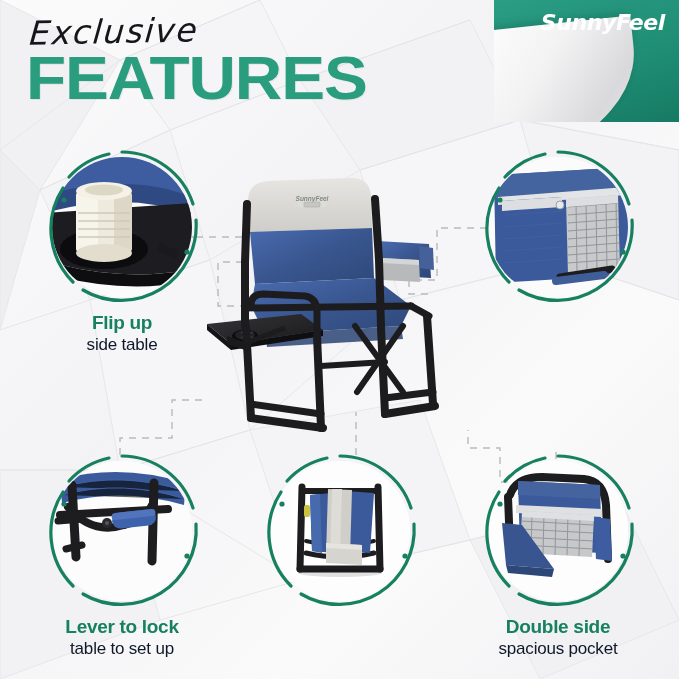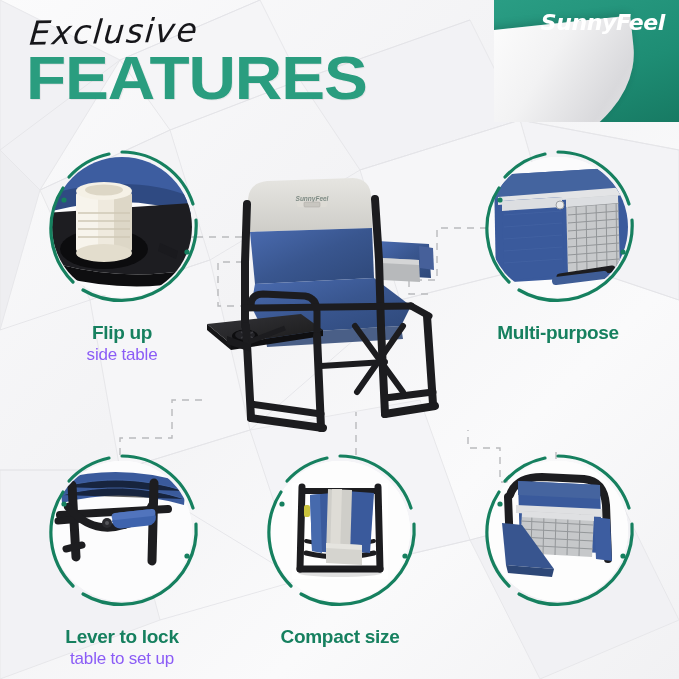--- a/index.html
+++ b/index.html
@@ -129,33 +129,33 @@
     width: 140px;
     height: 140px;
     border-radius: 50%;
     overflow: hidden;
     background: #ffffff;
   }
   .circle-photo svg { display: block; width: 140px; height: 140px; }
 
   .feature-caption {
     text-align: center;
-    margin-top: 16px;
+    margin-top: 6px;
   }
   .cap-title {
     font-size: 19px;
     font-weight: 700;
     color: #16805f;
     letter-spacing: -0.3px;
     line-height: 22px;
   }
   .cap-sub {
     font-size: 17px;
     font-weight: 400;
-    color: #8b5cf6;
+    color: #0f172a;
     letter-spacing: -0.2px;
     line-height: 21px;
   }
   .feature.below .feature-caption { }
 
   
   #feat-flip-up      { left: 36px;  top: 148px; }
   #feat-multi        { left: 472px; top: 148px; }
   #feat-lever        { left: 36px;  top: 452px; }
   #feat-compact      { left: 254px; top: 452px; }
@@ -400,21 +400,20 @@
       <svg class="circle-ring" viewBox="0 0 158 158" aria-hidden="true">
         <path d="M79 4 A75 75 0 0 1 150 56" fill="none" stroke="#16805f" stroke-width="3.2" stroke-linecap="round"></path>
         <path d="M153 72 A75 75 0 0 1 40 142" fill="none" stroke="#16805f" stroke-width="3.2" stroke-linecap="round"></path>
         <path d="M30 134 A75 75 0 0 1 20 40" fill="none" stroke="#16805f" stroke-width="3.2" stroke-linecap="round"></path>
         <path d="M26 29 A75 75 0 0 1 66 6" fill="none" stroke="#16805f" stroke-width="3.2" stroke-linecap="round"></path>
         <circle cx="21" cy="52" r="2.6" fill="#16805f"></circle>
         <circle cx="144" cy="104" r="2.6" fill="#16805f"></circle>
       </svg>
     </div>
     <div class="feature-caption">
-      <div class="cap-title">Multi-purpose</div>
     </div>
   </div>
 
   <div class="feature below" id="feat-lever">
     <div class="circle-wrap">
       <div class="circle-photo">
         <svg viewBox="0 0 140 140" aria-hidden="true">
           <rect width="140" height="140" fill="#fcfcfd"></rect>
 
           <path d="M8 18 Q70 2 134 22 L132 44 Q70 26 10 42 Z" fill="#3a5a9c"></path>
@@ -489,21 +488,20 @@
       <svg class="circle-ring" viewBox="0 0 158 158" aria-hidden="true">
         <path d="M79 4 A75 75 0 0 1 150 56" fill="none" stroke="#16805f" stroke-width="3.2" stroke-linecap="round"></path>
         <path d="M153 72 A75 75 0 0 1 40 142" fill="none" stroke="#16805f" stroke-width="3.2" stroke-linecap="round"></path>
         <path d="M30 134 A75 75 0 0 1 20 40" fill="none" stroke="#16805f" stroke-width="3.2" stroke-linecap="round"></path>
         <path d="M26 29 A75 75 0 0 1 66 6" fill="none" stroke="#16805f" stroke-width="3.2" stroke-linecap="round"></path>
         <circle cx="21" cy="52" r="2.6" fill="#16805f"></circle>
         <circle cx="144" cy="104" r="2.6" fill="#16805f"></circle>
       </svg>
     </div>
     <div class="feature-caption">
-      <div class="cap-title">Compact size</div>
     </div>
   </div>
 
   <div class="feature below" id="feat-double">
     <div class="circle-wrap">
       <div class="circle-photo">
         <svg viewBox="0 0 140 140" aria-hidden="true">
           <rect width="140" height="140" fill="#fdfdfd"></rect>
 
           <g stroke="#1d1d20" fill="none" stroke-linecap="round">
@@ -538,15 +536,19 @@
       </div>
       <svg class="circle-ring" viewBox="0 0 158 158" aria-hidden="true">
         <path d="M79 4 A75 75 0 0 1 150 56" fill="none" stroke="#16805f" stroke-width="3.2" stroke-linecap="round"></path>
         <path d="M153 72 A75 75 0 0 1 40 142" fill="none" stroke="#16805f" stroke-width="3.2" stroke-linecap="round"></path>
         <path d="M30 134 A75 75 0 0 1 20 40" fill="none" stroke="#16805f" stroke-width="3.2" stroke-linecap="round"></path>
         <path d="M26 29 A75 75 0 0 1 66 6" fill="none" stroke="#16805f" stroke-width="3.2" stroke-linecap="round"></path>
         <circle cx="21" cy="52" r="2.6" fill="#16805f"></circle>
         <circle cx="144" cy="104" r="2.6" fill="#16805f"></circle>
       </svg>
     </div>
+    <div class="feature-caption">
+      <div class="cap-title">Double side</div>
+      <div class="cap-sub">spacious pocket</div>
+    </div>
   </div>
 
 </div>
 
 </body></html>

